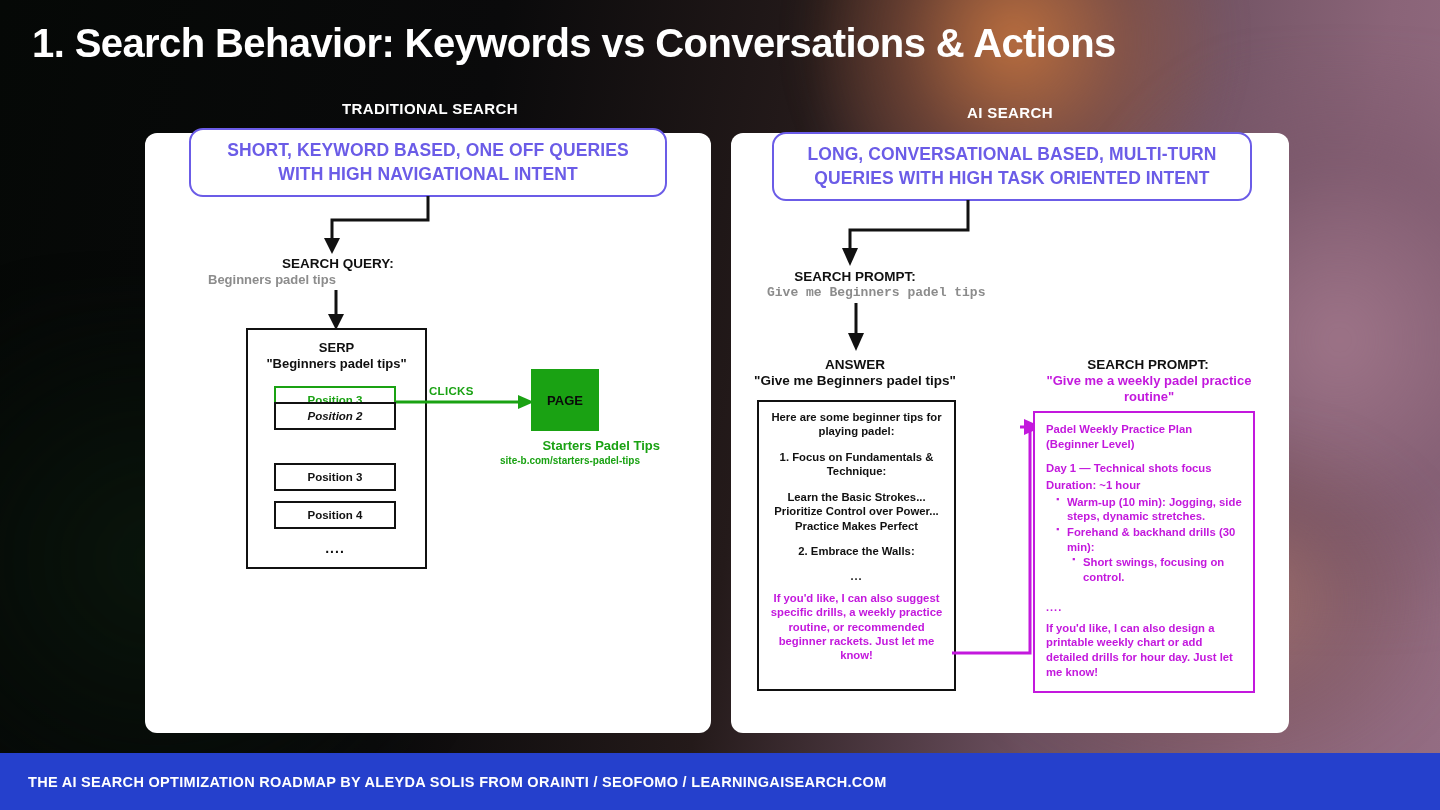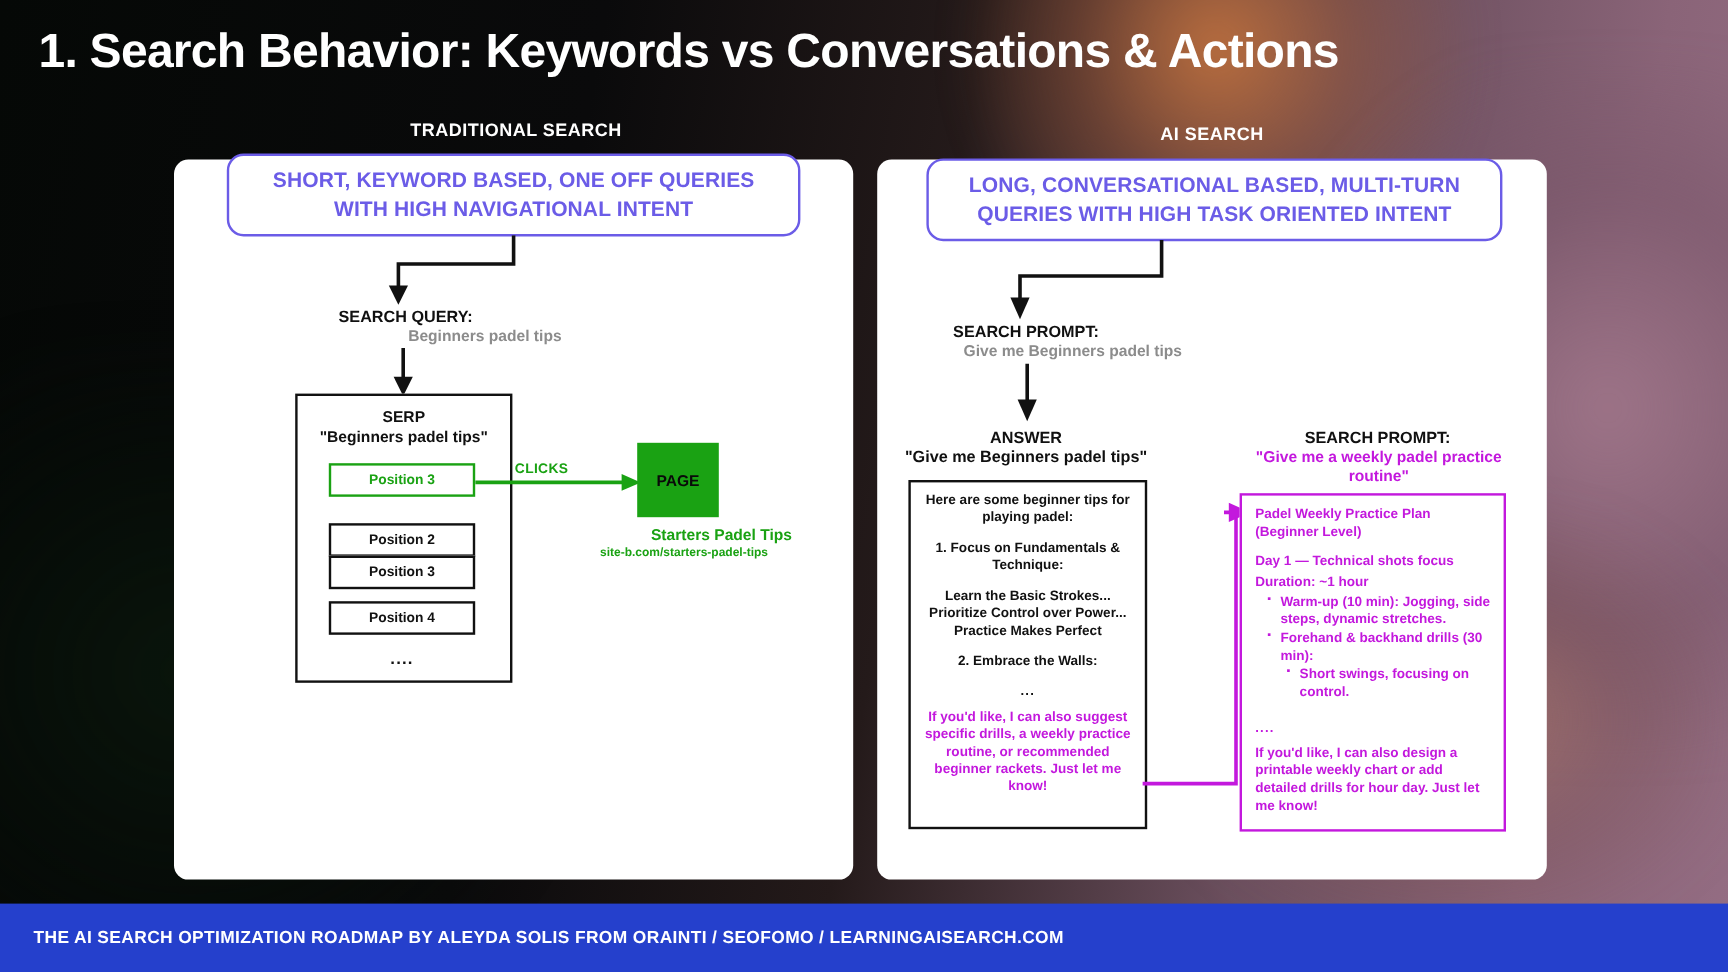--- a/index.html
+++ b/index.html
@@ -87,26 +87,26 @@
 
   
   .flow-heading {
     position: absolute;
     font-size: 13.5px; font-weight: 700; color: #101010;
     text-align: center; white-space: nowrap;
   }
   .flow-sub {
     position: absolute;
     font-size: 13px; font-weight: 700; color: #8c8c8c;
-    text-align: right; white-space: nowrap;
+    text-align: left; white-space: nowrap;
   }
   #q-left-title { left: 208px; top: 256px; width: 260px; }
   #q-left-value { left: 208px; top: 272px; width: 260px; }
   #q-right-title{ left: 725px; top: 269px; width: 260px; }
-  #q-right-value{ left: 725px; top: 285px; width: 260px; }
+  #q-right-value{ left: 767px; top: 285px; width: 260px; font-family: Liberation Mono, monospace; }
 
   
   #serp-box {
     position: absolute; left: 246px; top: 328px;
     width: 181px; height: 241px;
     border: 2.5px solid #111; background: #fff;
   }
   .serp-title {
     position: absolute; left: 246px; top: 340px; width: 181px;
     text-align: center; font-size: 13px; font-weight: 700; color: #101010;
@@ -116,21 +116,21 @@
     text-align: center; font-size: 13px; font-weight: 700; color: #101010;
   }
   .position {
     position: absolute; left: 274px; width: 122px; height: 28px;
     border: 2px solid #111; background: #fff;
     display: flex; align-items: center; justify-content: center;
     font-size: 11.5px; font-weight: 700; color: #111;
   }
   .position.highlight { border-color: #1aa213; color: #1aa213; }
   #pos-1 { top: 386px; }
-  #pos-2 { top: 436px; }
+  #pos-2 { top: 402px; font-style: italic; }
   #pos-3 { top: 463px; }
   #pos-4 { top: 501px; }
   #serp-ellipsis {
     position: absolute; left: 274px; top: 540px; width: 122px;
     text-align: center; font-size: 14px; font-weight: 800; color: #111;
     letter-spacing: 1px;
   }
 
   
   #clicks-label {

